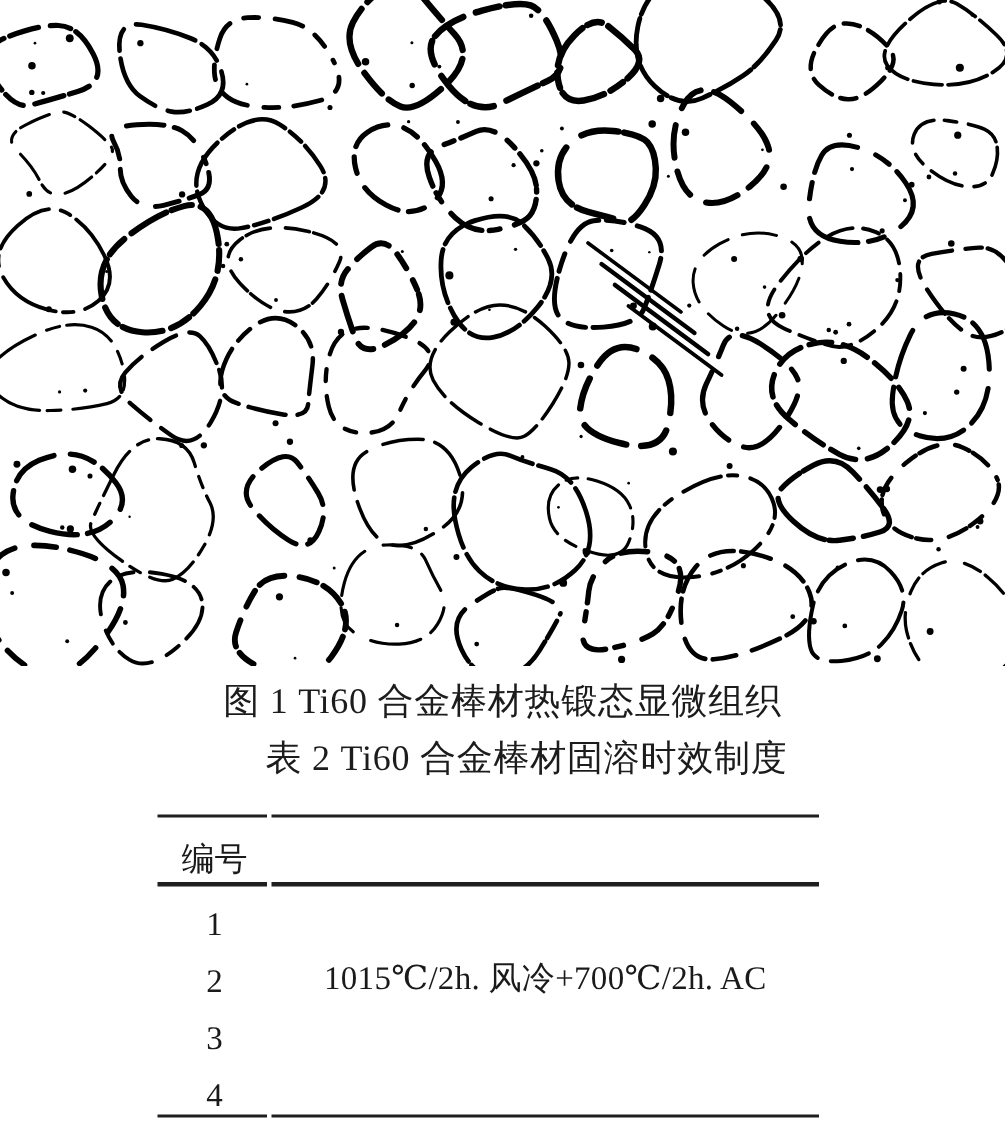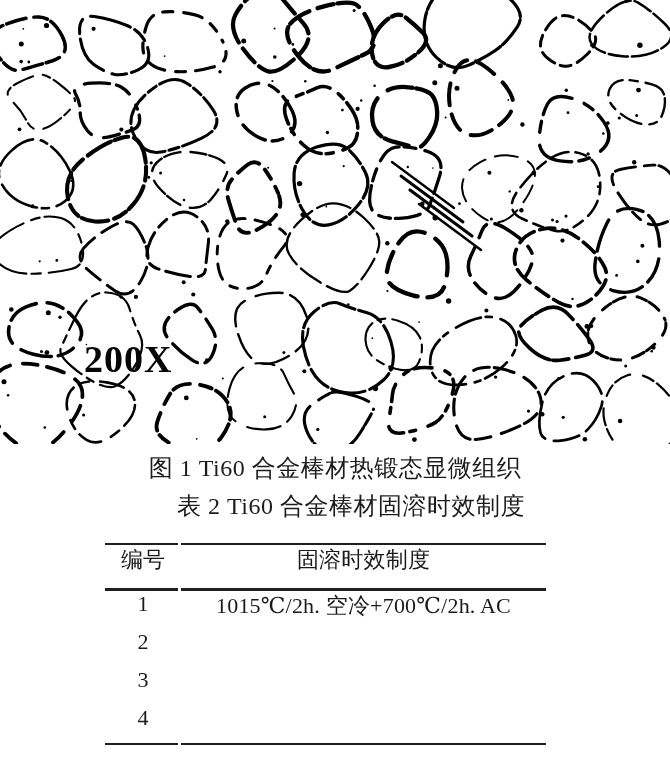--- a/index.html
+++ b/index.html
@@ -27,21 +27,21 @@
   #tab-caption{top:491px;margin-left:16px;}
   .paper-table{
     position:absolute;left:105px;top:543px;width:441px;
     font-size:22px;color:#1a1a1a;
   }
   .rule{display:flex;}
   .rule .seg-a{width:73px;background:#1f1f1f;}
   .rule .seg-b{flex:1;margin-left:3px;background:#1f1f1f;}
   .rule.thin .seg-a,.rule.thin .seg-b{height:2px;}
   .rule.thick .seg-a,.rule.thick .seg-b{height:3px;}
-  .trow{display:flex;align-items:flex-start;}
+  .trow{display:flex;align-items:flex-end;}
   .trow.header{height:43px;}
   .trow.data{height:38px;}
   .col-id{width:76px;text-align:center;}
   .col-treatment{flex:1;text-align:center;white-space:nowrap;letter-spacing:0.2px;}
 </style>
 </head>
 <body>
 
 <div class="micrograph">
   <svg viewBox="0 0 670 444" xmlns="http://www.w3.org/2000/svg">
@@ -217,49 +217,47 @@
       <circle cx="620.1" cy="421.0" r="2.3" fill="#000000"></circle>
       <circle cx="636.7" cy="115.6" r="1.5" fill="#000000"></circle>
       <circle cx="361.2" cy="100.5" r="1.2" fill="#000000"></circle>
       <circle cx="637.8" cy="261.4" r="1.8" fill="#000000"></circle>
       <circle cx="4.0" cy="381.7" r="2.5" fill="#000000"></circle>
       <circle cx="562.5" cy="240.6" r="2.1" fill="#000000"></circle>
       <circle cx="598.2" cy="186.7" r="1.4" fill="#000000"></circle>
       <circle cx="186.3" cy="397.9" r="2.4" fill="#000000"></circle>
       <circle cx="288.9" cy="104.8" r="1.0" fill="#000000"></circle>
     </svg>
-  <div class="mag-label">200X</div>
 </div>
 
 <div class="caption" id="fig-caption">图 1 Ti60 合金棒材热锻态显微组织</div>
 
 <div class="caption" id="tab-caption">表 2 Ti60 合金棒材固溶时效制度</div>
 
 <div class="paper-table">
   <div class="rule thin">
       <div class="seg-a"></div>
       <div class="seg-b"></div>
     </div>
 
   <div class="trow header">
     <div class="col-id">编号</div>
-    <div class="col-treatment">固溶时效制度</div>
   </div>
 
   <div class="rule thick">
       <div class="seg-a"></div>
       <div class="seg-b"></div>
     </div>
 
   <div class="trow data">
     <div class="col-id">1</div>
-    <div class="col-treatment">1015℃/2h. 空冷+700℃/2h. AC</div>
   </div>
   <div class="trow data">
     <div class="col-id">2</div>
+    <div class="col-treatment">1015℃/2h. 风冷+700℃/2h. AC</div>
   </div>
   <div class="trow data">
     <div class="col-id">3</div>
   </div>
   <div class="trow data">
     <div class="col-id">4</div>
   </div>
 
   <div class="rule thin">
       <div class="seg-a"></div>

